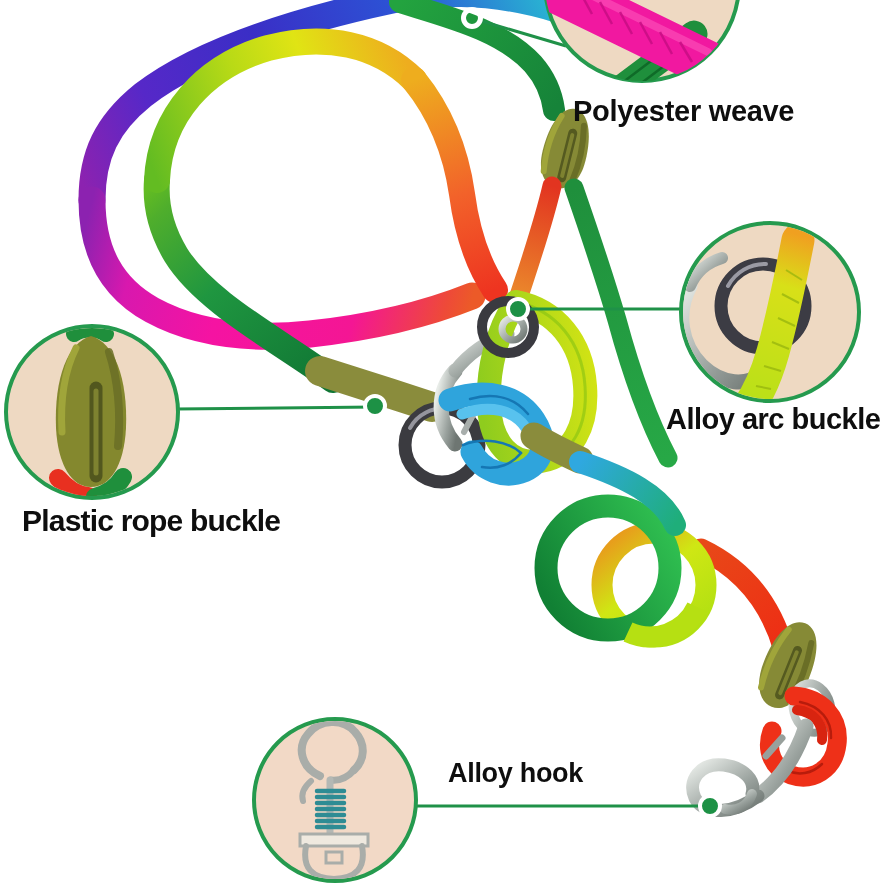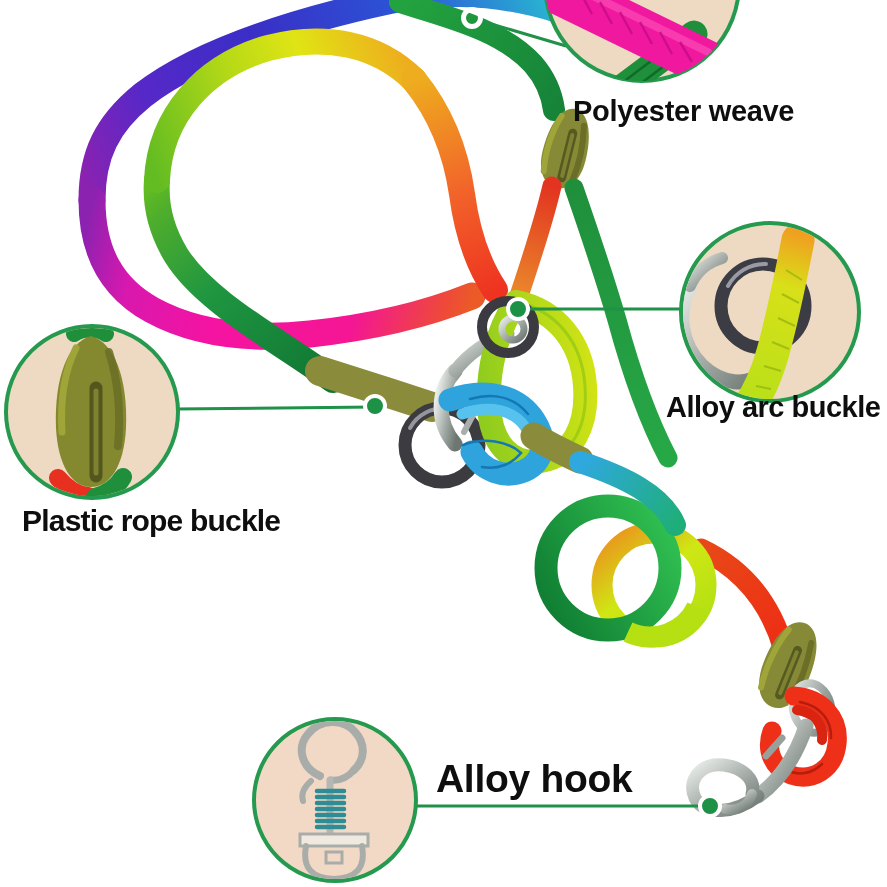--- a/index.html
+++ b/index.html
@@ -1,23 +1,23 @@
 <!DOCTYPE html>
 <html><head>
 <meta charset="utf-8">
 <style>
   html,body{margin:0;padding:0;background:#fff;}
   .stage{position:relative;width:887px;height:887px;overflow:hidden;background:#ffffff;
          font-family:"Liberation Sans",sans-serif;}
   .stage svg{position:absolute;left:0;top:0;}
   .lbl{position:absolute;font-weight:700;color:#0e0e0e;white-space:nowrap;line-height:1.05;text-align:center;}
   #lbl-pw{left:573px;top:96px;font-size:29px;letter-spacing:-0.3px;}
-  #lbl-ab{left:666px;top:392px;font-size:29px;letter-spacing:-0.5px;}
+  #lbl-ab{left:666px;top:404px;font-size:29px;letter-spacing:-0.5px;}
   #lbl-pb{left:6px;top:505px;font-size:30px;letter-spacing:-0.8px;margin-left:16px;}
-  #lbl-ah{left:436px;top:759px;font-size:39px;letter-spacing:-0.3px;}
+  #lbl-ah{left:448px;top:759px;font-size:27px;letter-spacing:-0.3px;}
   .rope{fill:none;stroke-linecap:round;}
 </style>
 </head>
 <body>
 
 <div class="stage">
 <svg width="887" height="887" viewBox="0 0 887 887">
   <defs>
     <linearGradient id="gOutA" gradientUnits="userSpaceOnUse" x1="560" y1="0" x2="92" y2="205">
       <stop offset="0" stop-color="#29bcd2"></stop>

